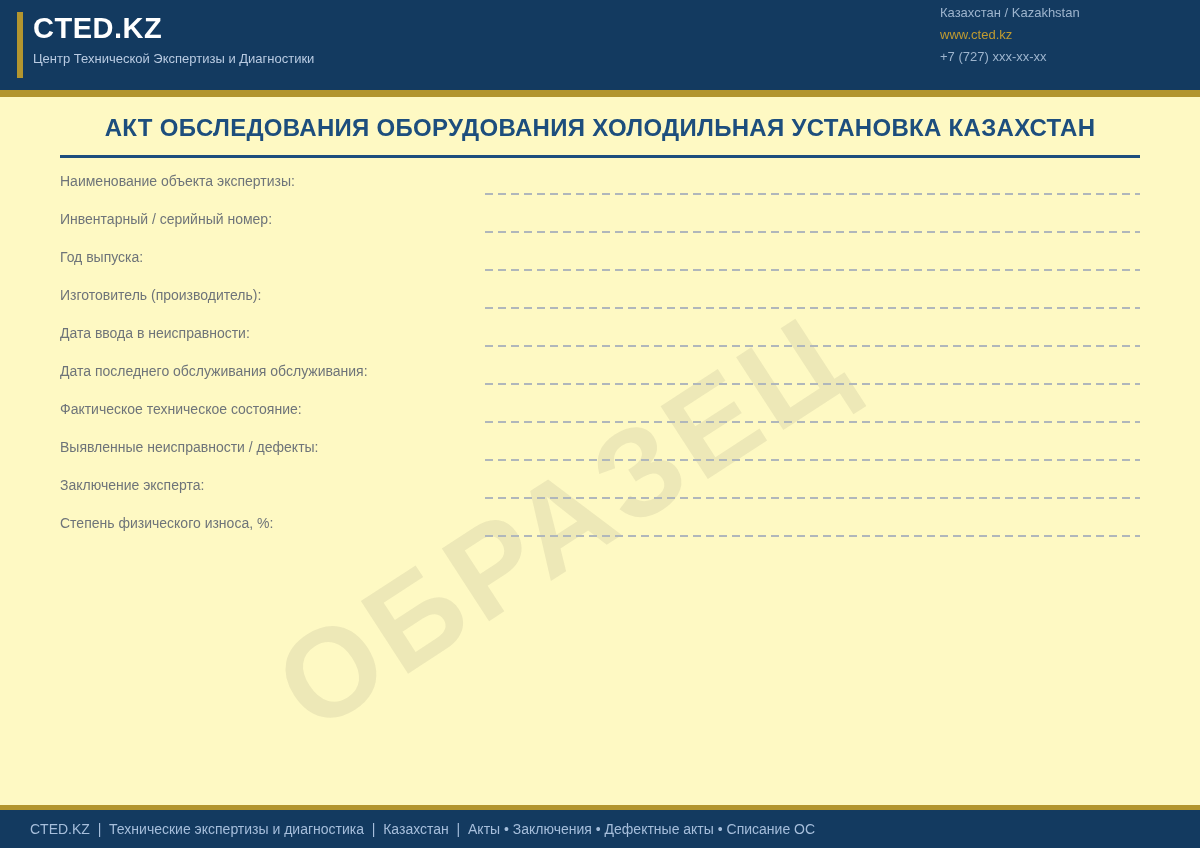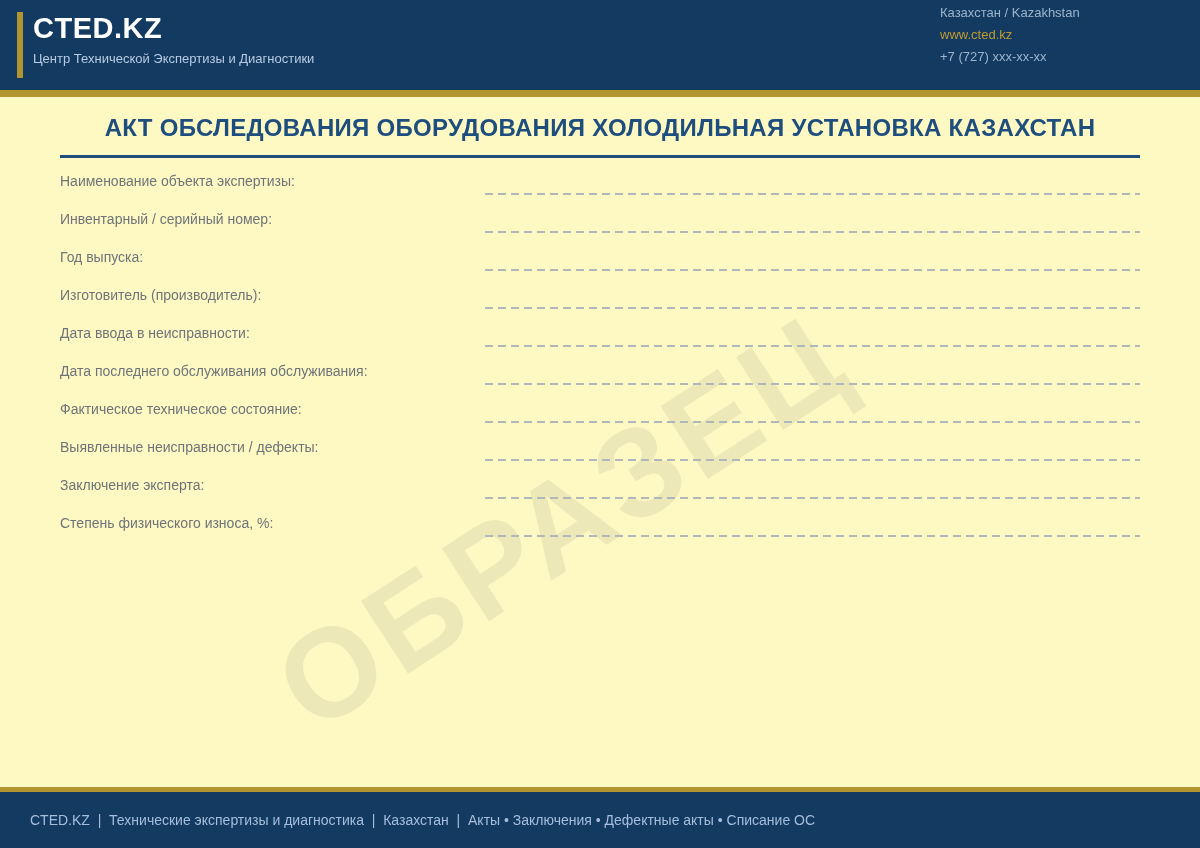--- a/index.html
+++ b/index.html
@@ -106,21 +106,21 @@
     transform: translateY(2px);
     margin-left: 5px;
   }
   .sig-line.w-expert { width: 212px; }
   .sig-line.w-date { width: 125px; margin-right: 6px; }
   .sig-line.w-position { width: 195px; }
 
   
   .bottombar { position: absolute; left: 0; right: 0; bottom: 0; }
   .footer-bar {
-    height: 56px;
+    height: 38px;
     background: #133a60;
     display: flex;
     align-items: center;
     padding-left: 30px;
   }
   .footer-text {
     color: #a6bedb;
     font-size: 14px;
     white-space: pre;
   }

